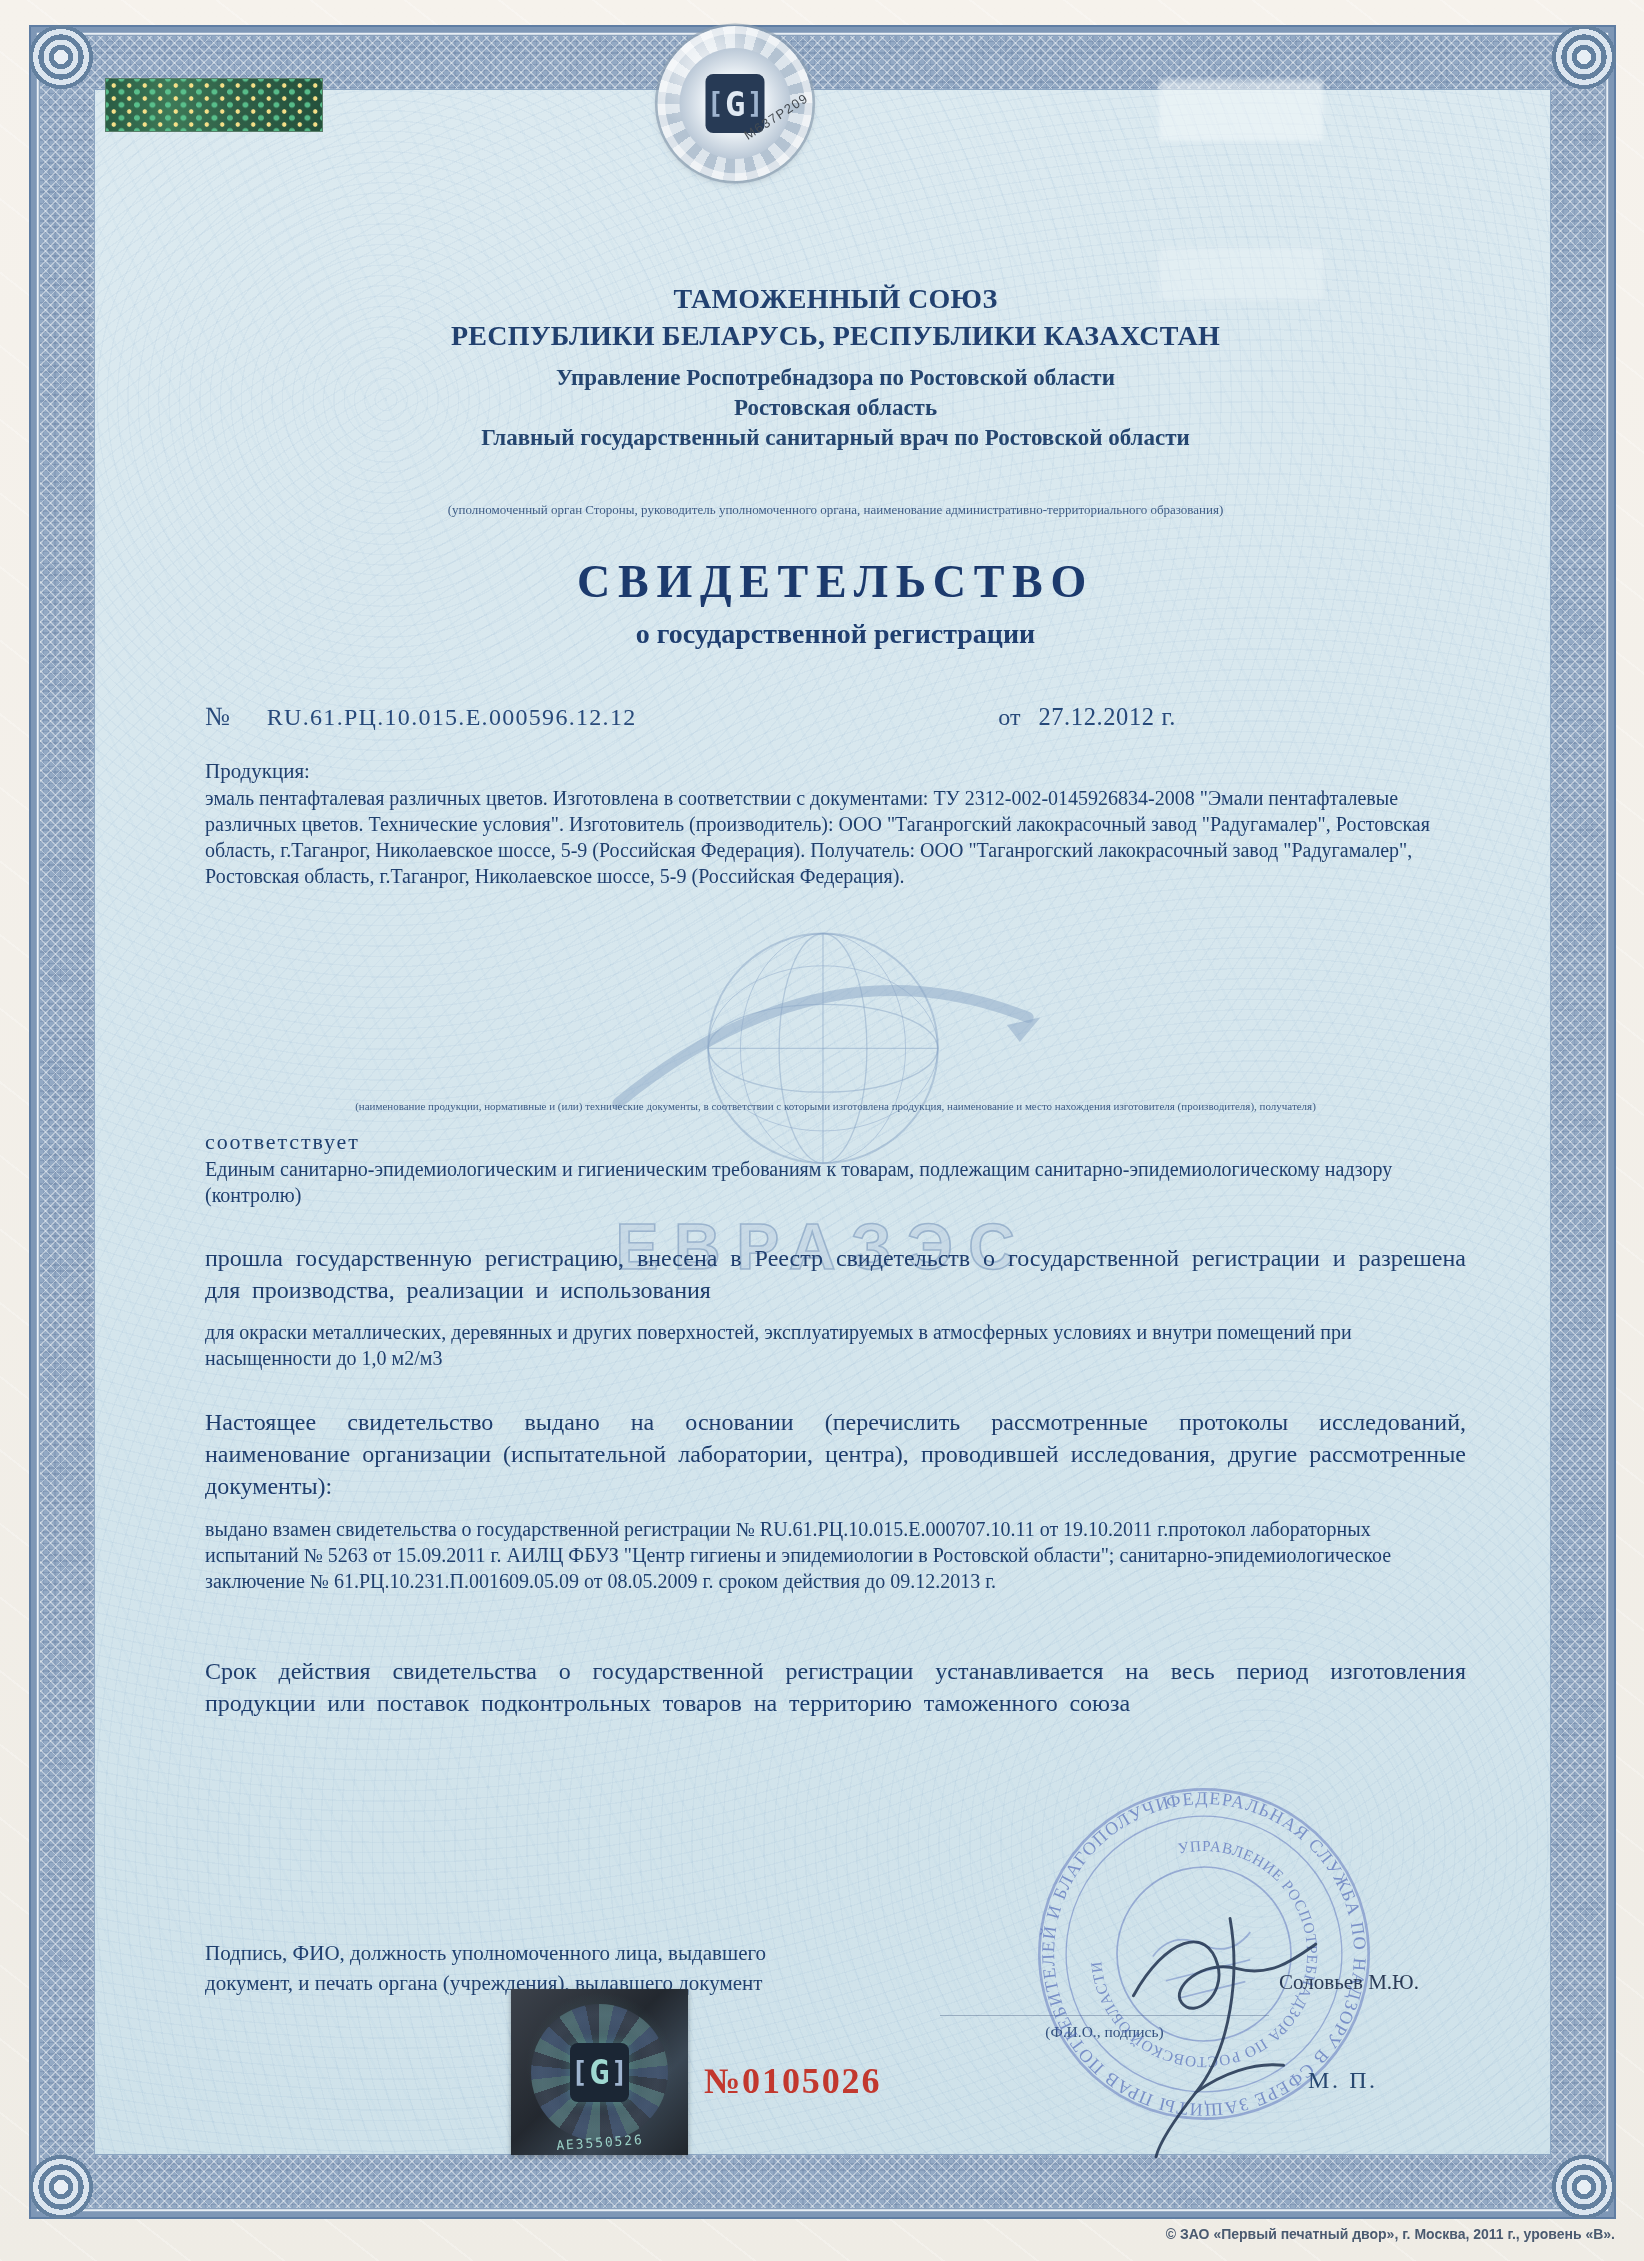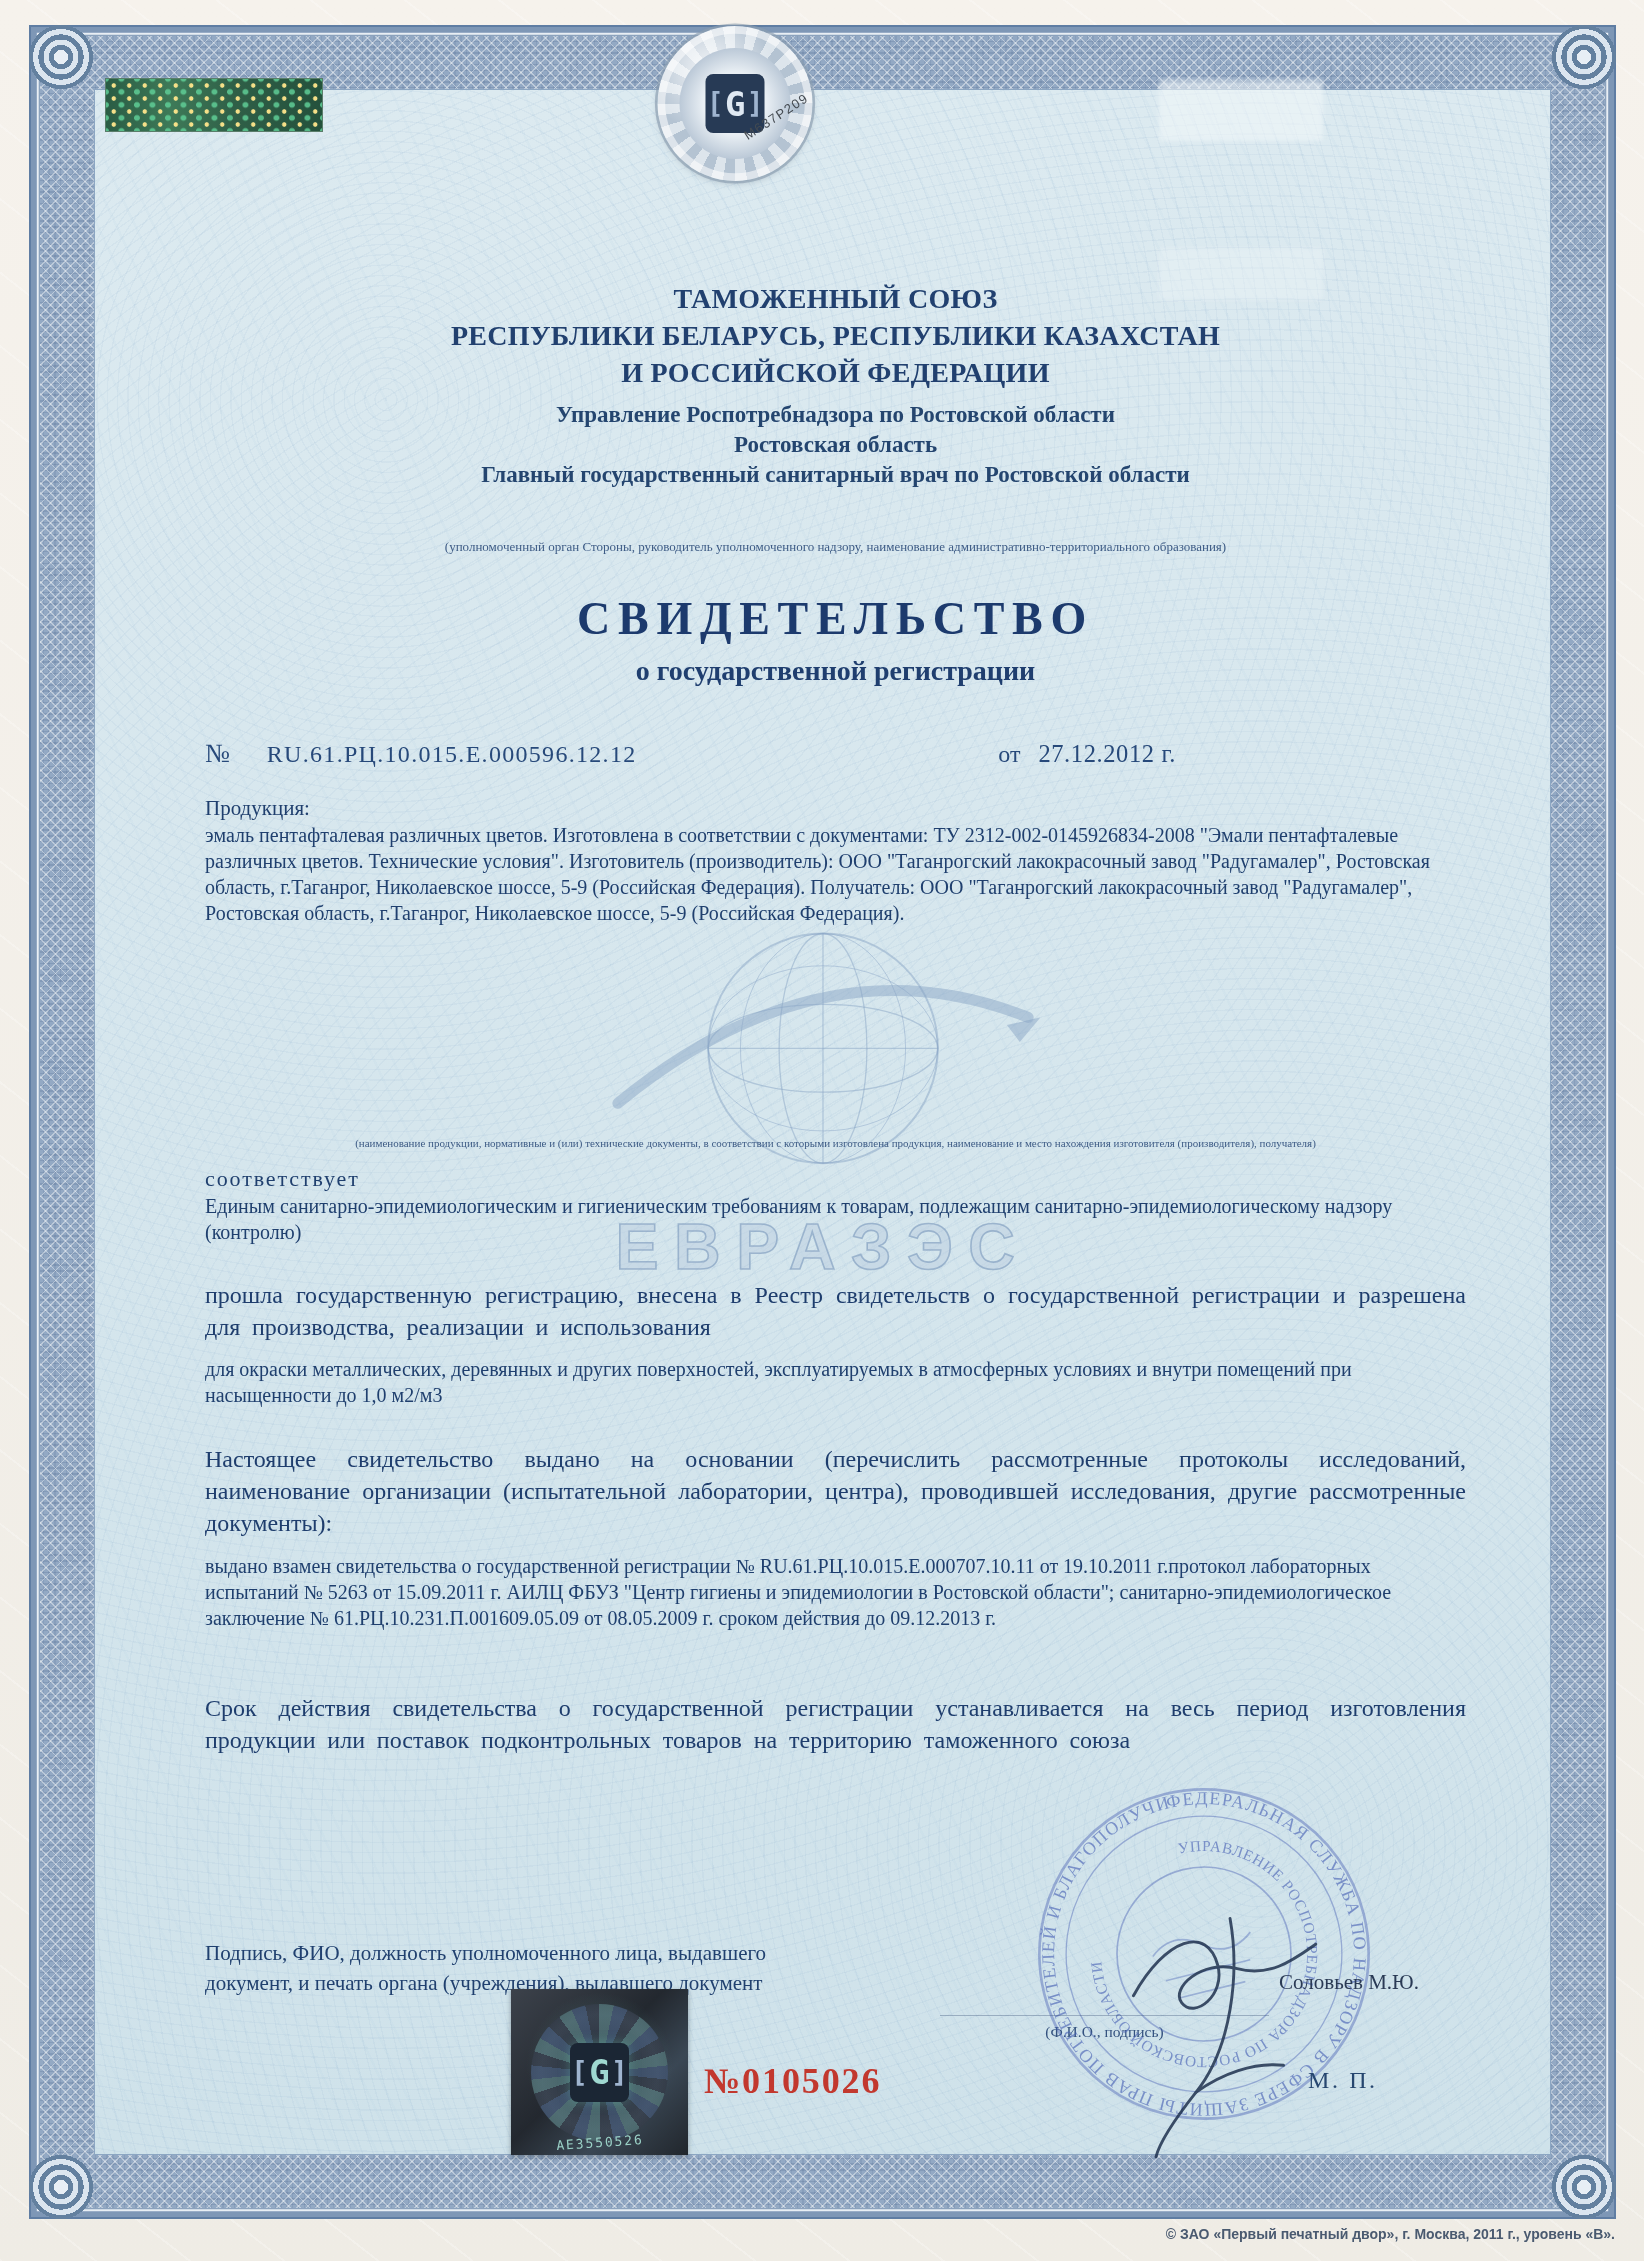--- a/index.html
+++ b/index.html
@@ -162,28 +162,27 @@
       </g>
       <path d="M92 335 Q 410 75 728 202" stroke="#8aa6c6" stroke-opacity=".5" stroke-width="17" fill="none" stroke-linecap="round"></path>
       <path d="M695 214 l 52 -12 l -32 38 z" fill="#8aa6c6" fill-opacity=".5"></path>
       <text x="410" y="592" text-anchor="middle" font-size="100" font-weight="bold" font-family="Liberation Sans, sans-serif" letter-spacing="24" fill="#bccddf" fill-opacity=".5" stroke="#7f9cbf" stroke-opacity=".65" stroke-width="2.5">ЕВРАЗЭС</text>
     </svg>
 
     <div class="content">
       <div class="hdr hdr-union">
         <div>ТАМОЖЕННЫЙ СОЮЗ</div>
         <div>РЕСПУБЛИКИ БЕЛАРУСЬ, РЕСПУБЛИКИ КАЗАХСТАН</div>
-        <div>И РОССИЙСКОЙ ФЕДЕРАЦИИ</div>
       </div>
       <div class="hdr hdr-auth">
         <div>Управление Роспотребнадзора по Ростовской области</div>
         <div>Ростовская область</div>
         <div>Главный государственный санитарный врач по Ростовской области</div>
       </div>
-      <div class="hdr-caption">(уполномоченный орган Стороны, руководитель уполномоченного надзору, наименование административно-территориального образования)</div>
+      <div class="hdr-caption">(уполномоченный орган Стороны, руководитель уполномоченного органа, наименование административно-территориального образования)</div>
 
       <div class="title-main">СВИДЕТЕЛЬСТВО</div>
       <div class="title-sub">о государственной регистрации</div>
 
       <div class="numrow">
         <span class="no">№</span>
         <span class="num">RU.61.РЦ.10.015.Е.000596.12.12</span>
         <span class="from">от</span>
         <span class="date">27.12.2012 г.</span>
       </div>

